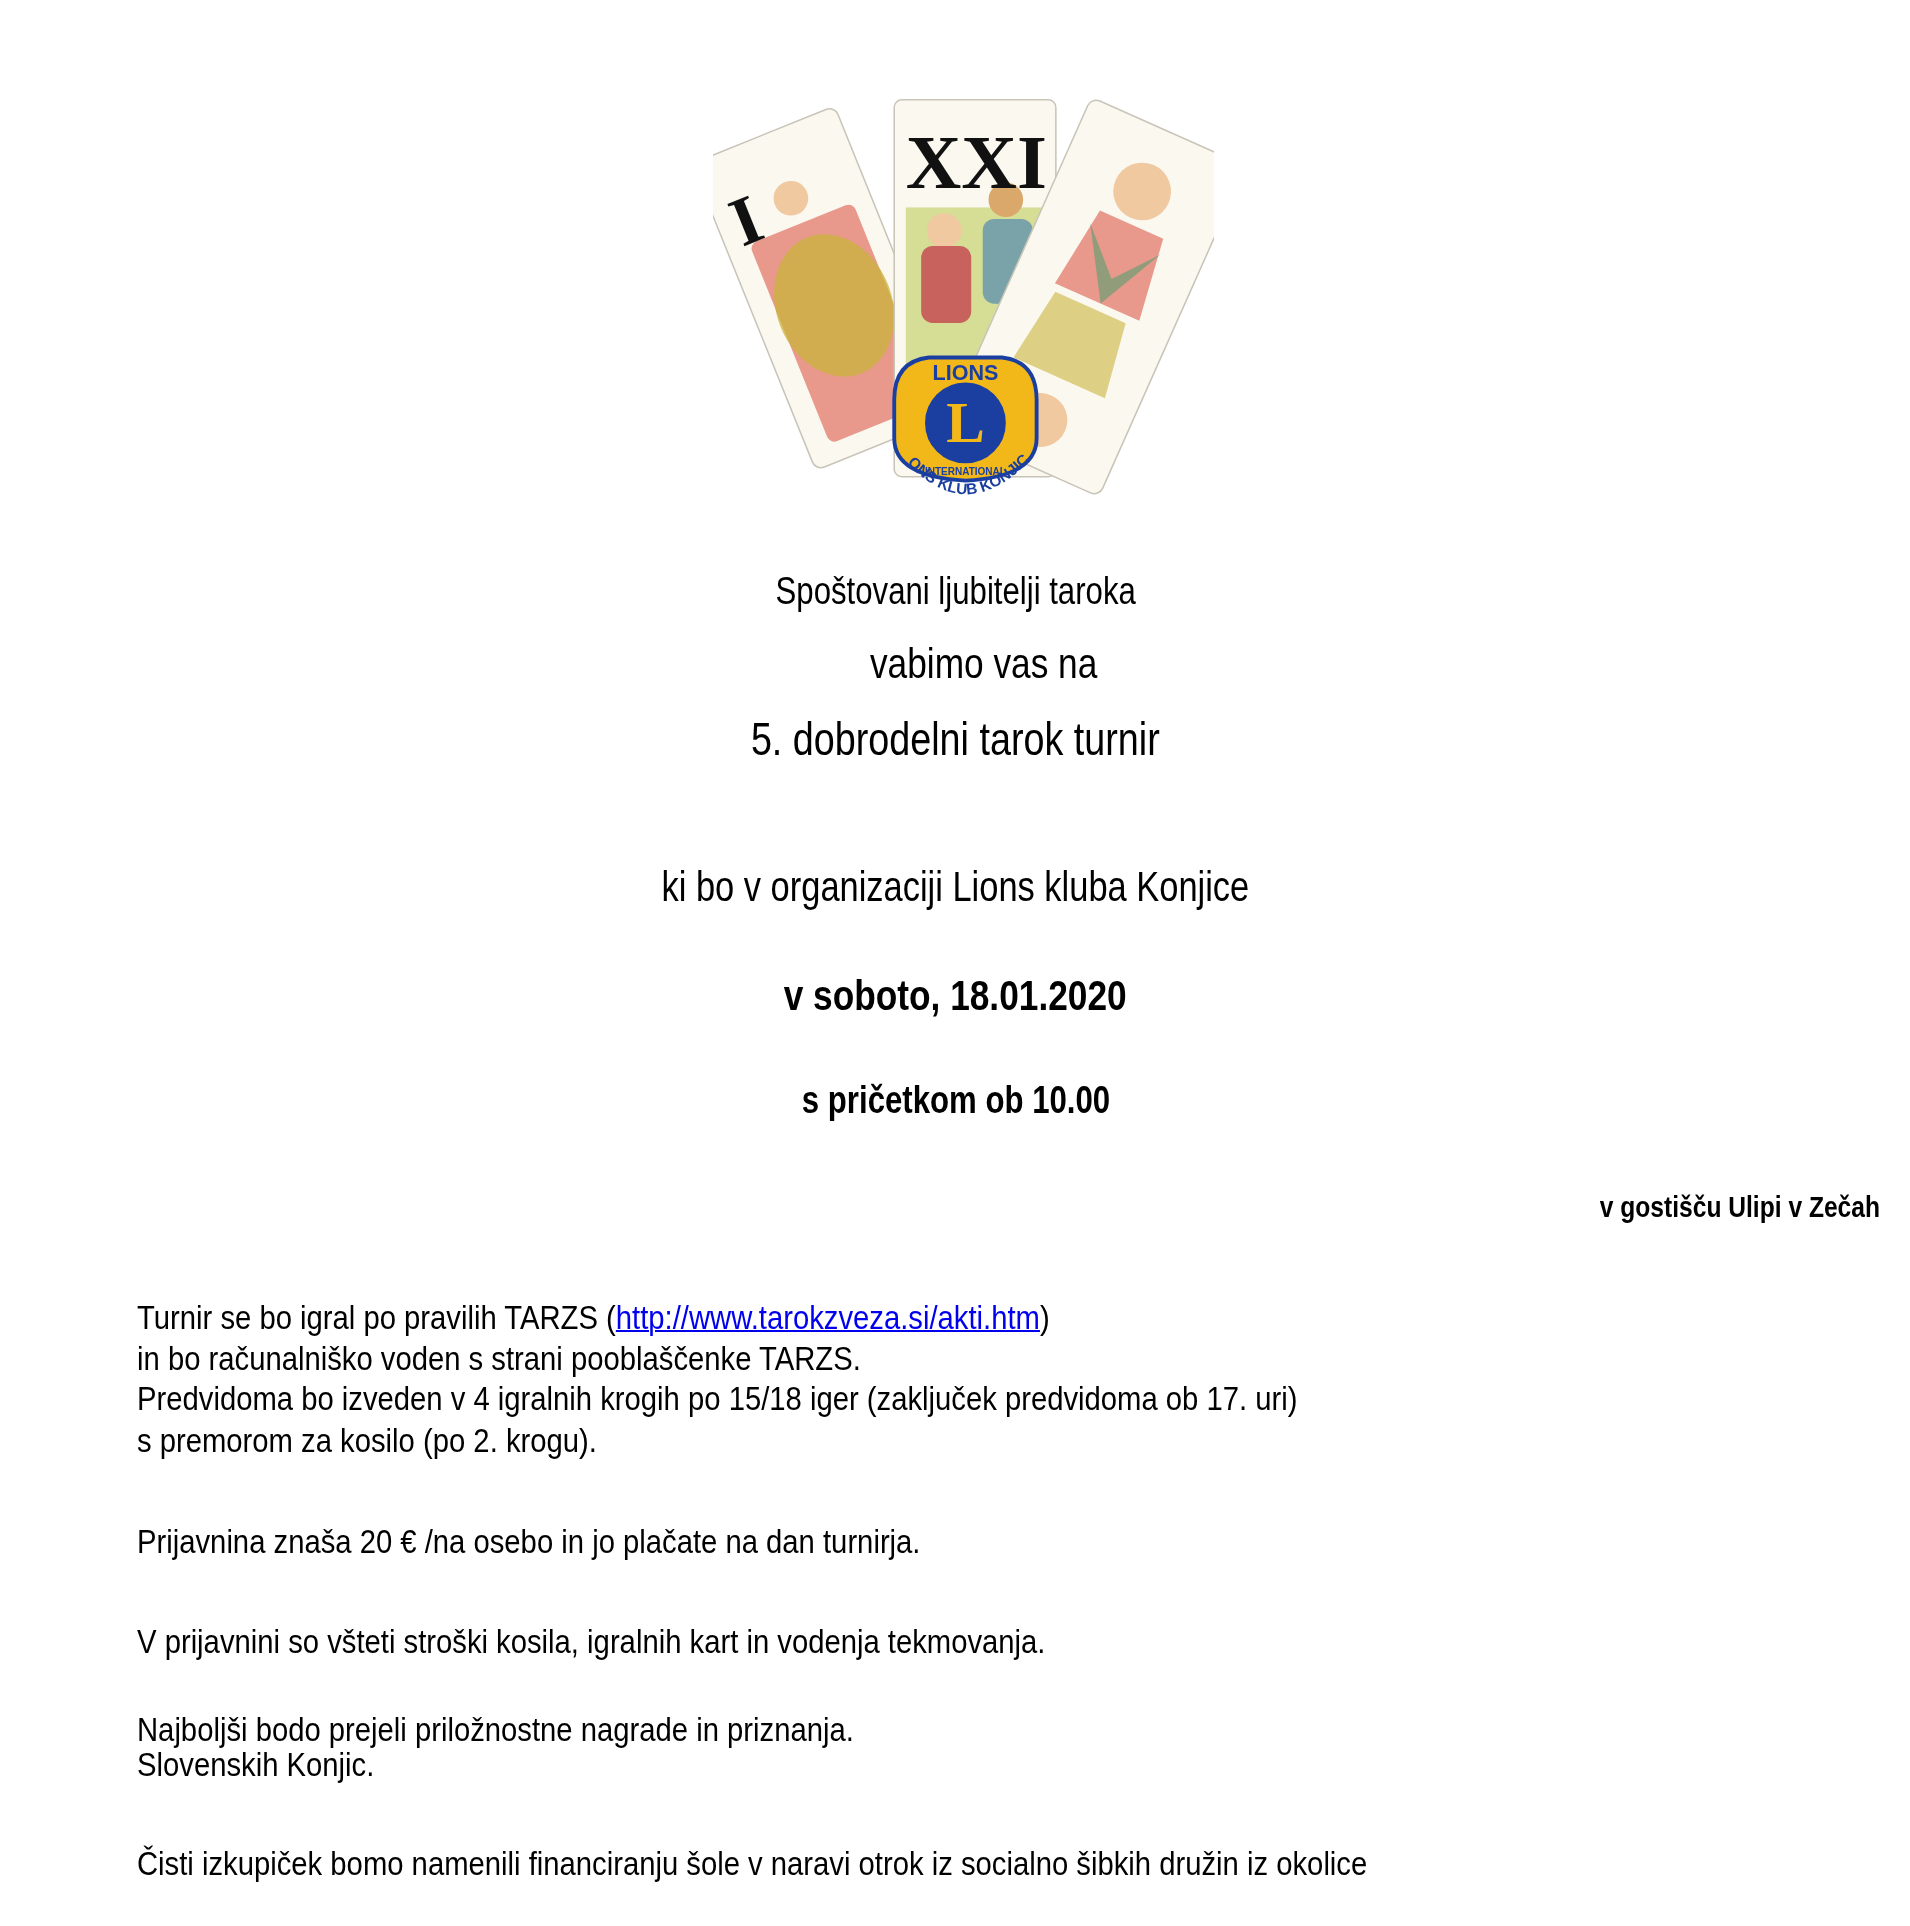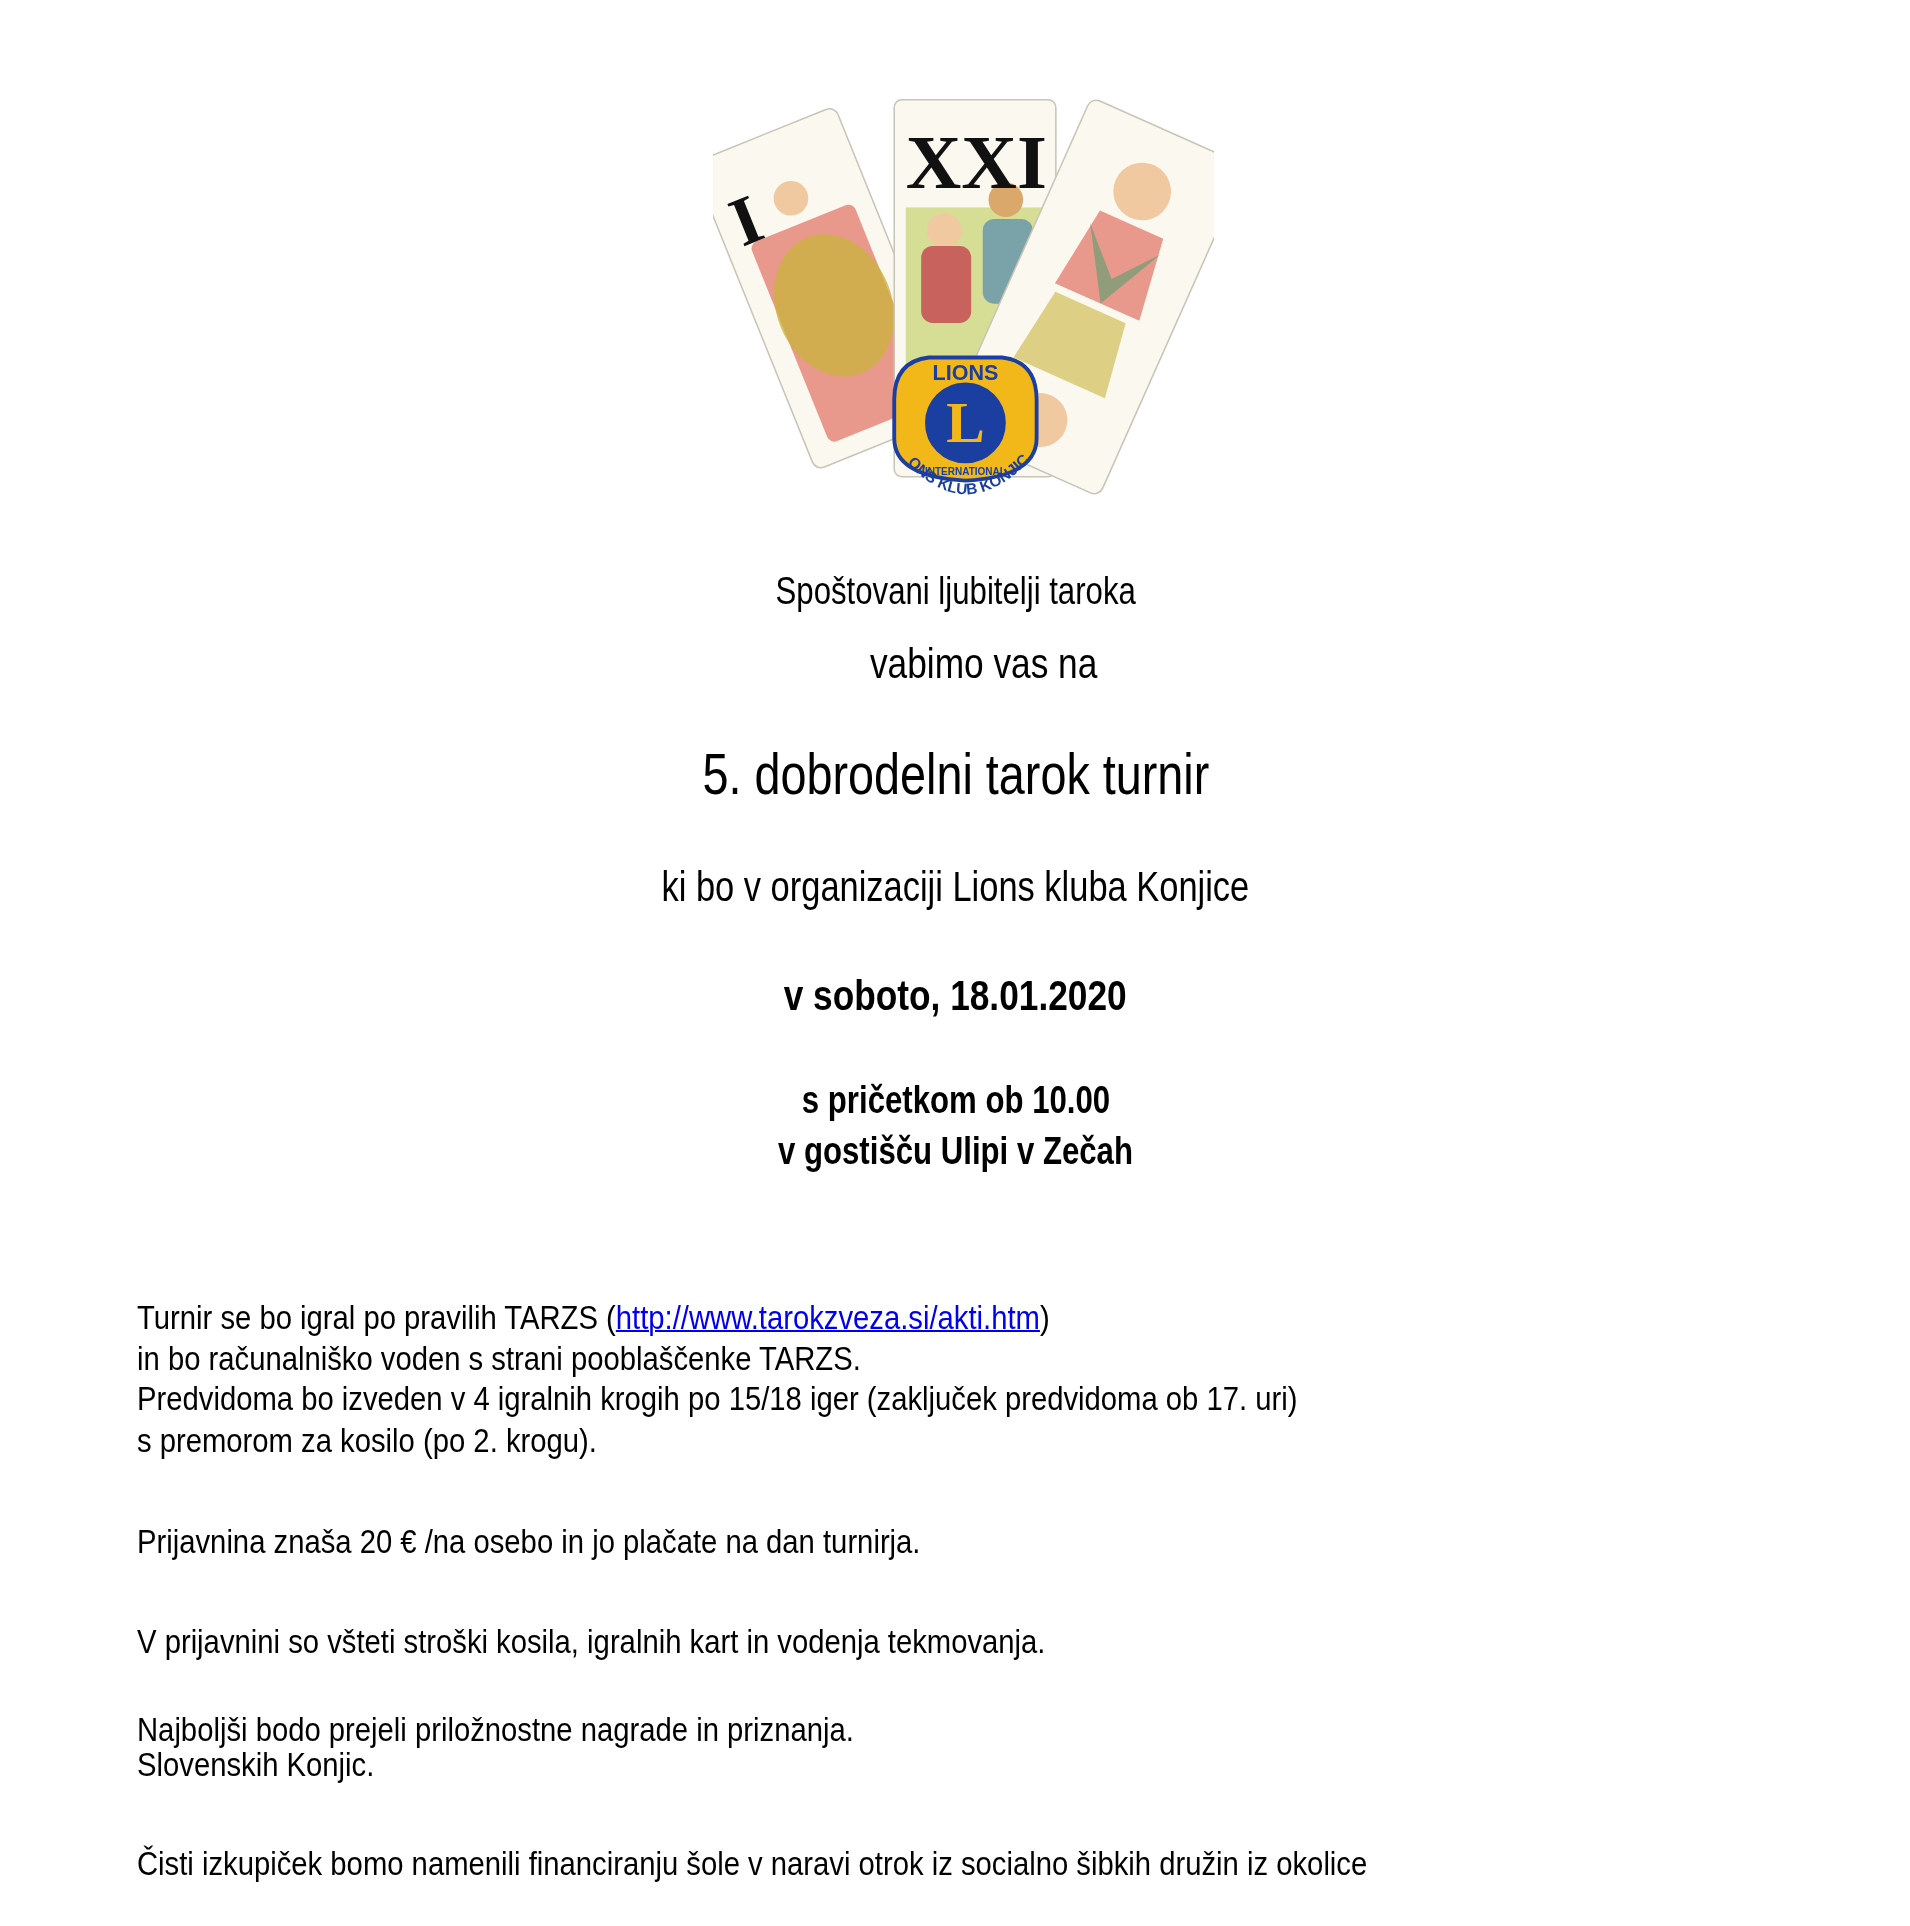--- a/index.html
+++ b/index.html
@@ -59,33 +59,33 @@
     </text>
   </g>
 </svg>
 
 <div class="abs center" style="top:570px; font-size:38px;">
   <span class="narrow">Spoštovani ljubitelji taroka</span>
 </div>
 <div class="abs center" style="top:639px; font-size:43px;margin-left:28px;">
   <span class="narrow">vabimo vas na</span>
 </div>
-<div class="abs center" style="top:741px; font-size:57px;">
+<div class="abs center" style="top:712px; font-size:46px;">
   <span class="narrow">5. dobrodelni tarok turnir</span>
 </div>
 <div class="abs center" style="top:863px; font-size:42px;">
   <span class="narrow">ki bo v organizaciji Lions kluba Konjice</span>
 </div>
 <div class="abs center bold" style="top:971px; font-size:43px;">
   <span class="narrow">v soboto, 18.01.2020</span>
 </div>
 <div class="abs center bold" style="top:1079px; font-size:38px;">
   <span class="narrow">s pričetkom ob 10.00</span>
 </div>
-<div class="abs center bold" style="top:1130px; font-size:38px;">
+<div class="abs center bold" style="top:1190px; font-size:30px;text-align:right;">
   <span class="narrow">v gostišču Ulipi v Zečah</span>
 </div>
 
 <div class="abs body-line" style="top:1298px;text-align:right;">
   <span class="narrow-left">
     <span>Turnir se bo igral po pravilih TARZS (</span><a class="link" href="#">http://www.tarokzveza.si/akti.htm</a><span>)</span>
   </span>
 </div>
 <div class="abs body-line" style="top:1339px;">
   <span class="narrow-left">in bo računalniško voden s strani pooblaščenke TARZS.</span>

